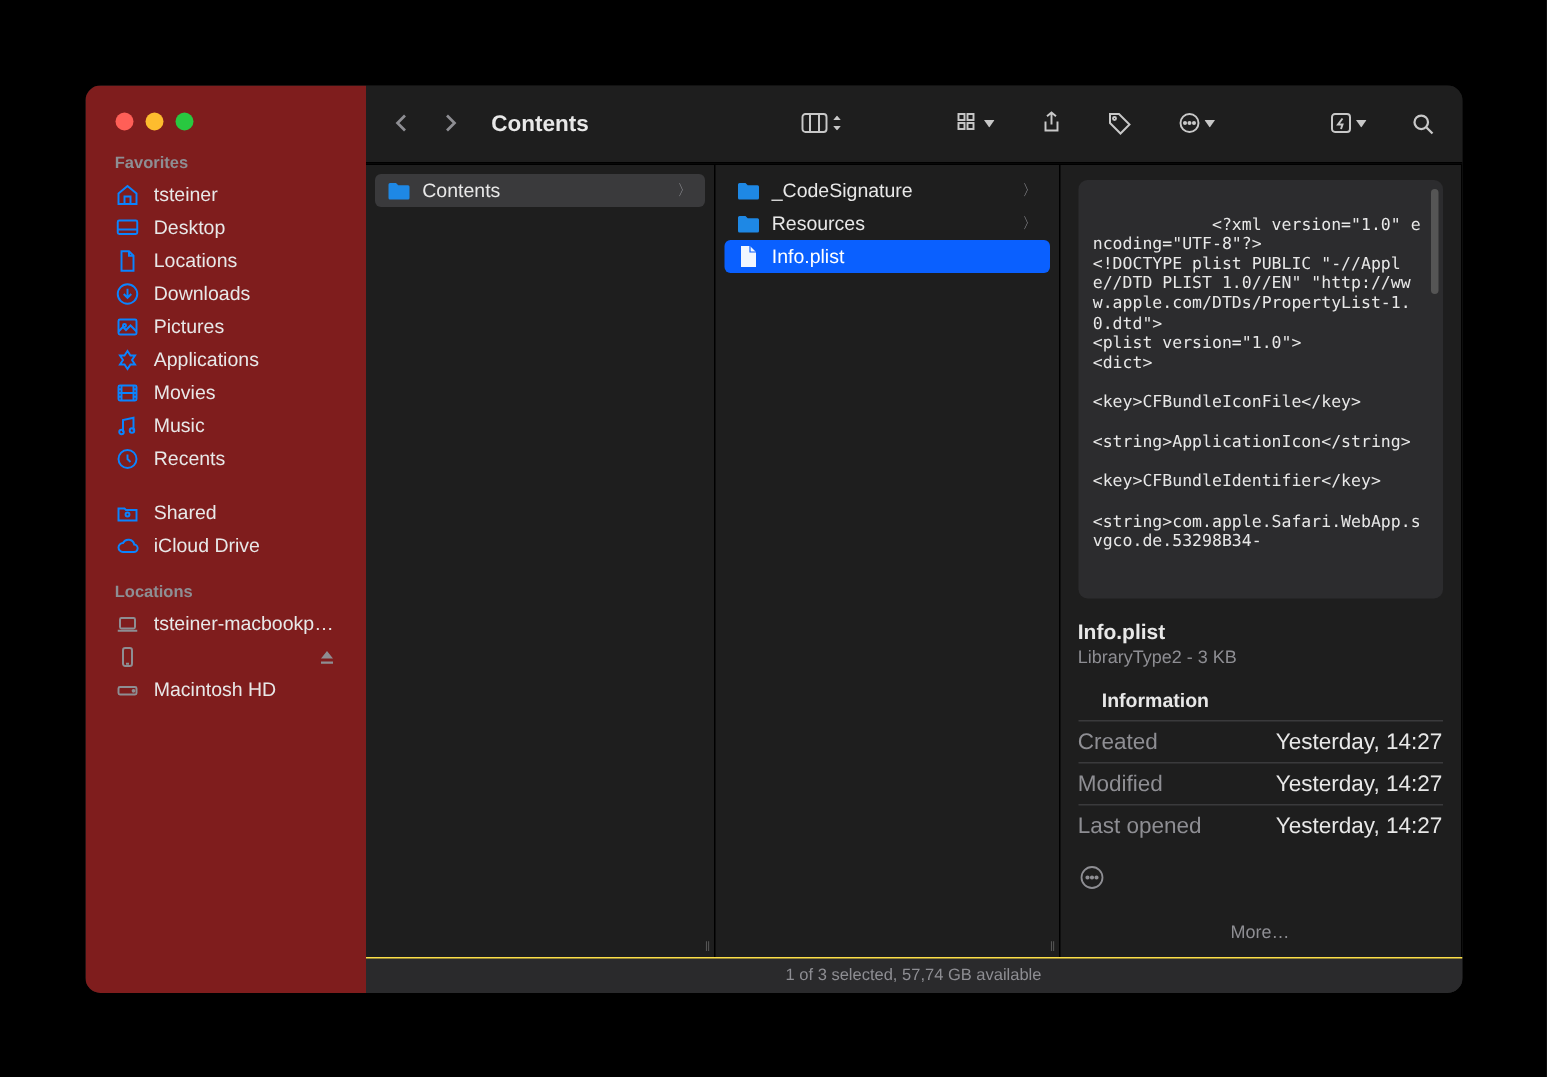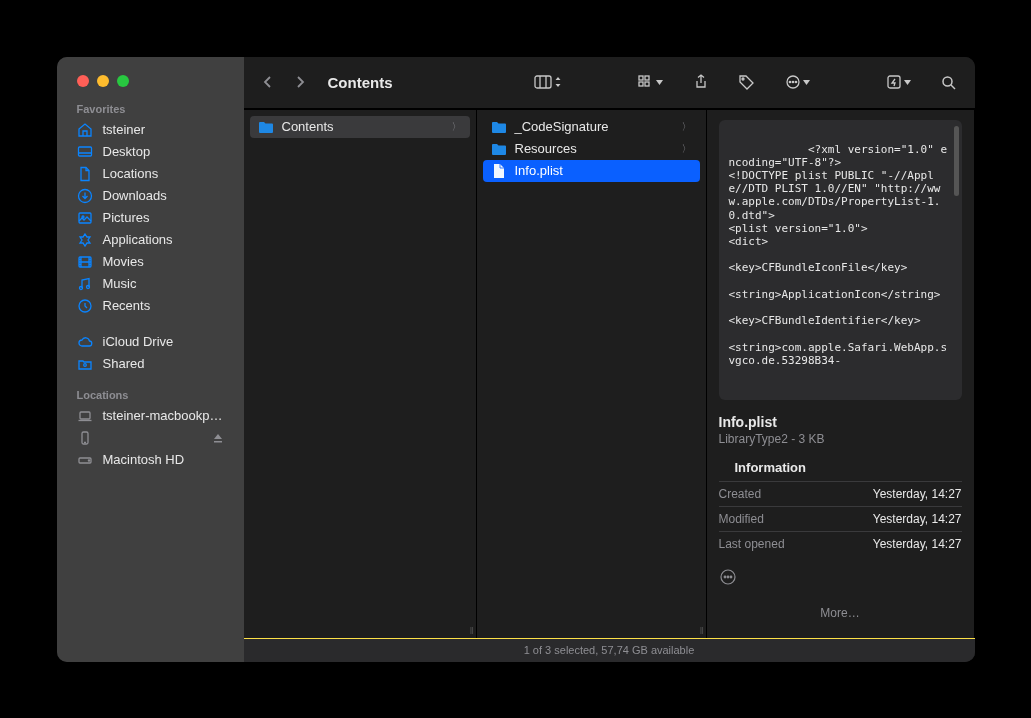--- a/index.html
+++ b/index.html
@@ -24,21 +24,21 @@
       flex-direction: column;
       box-shadow: 0 20px 60px rgba(0,0,0,0.5);
     }
     .main-area {
       flex: 1;
       display: flex;
       min-height: 0;
     }
     .sidebar {
       width: 187px;
-      background: #404040;
+      background: #7f1d1d;
       padding: 12px 0 0 0;
       overflow-y: auto;
       flex-shrink: 0;
     }
     .traffic-lights {
       display: flex;
       gap: 8px;
       padding: 6px 0 16px 20px;
     }
     .tl { width: 12px; height: 12px; border-radius: 50%; }
@@ -172,21 +172,21 @@
       border-radius: 3px;
     }
     .file-title { font-weight: 600; font-size: 14px; margin-top: 14px; }
     .file-sub { color: #8e8e93; font-size: 12px; margin-top: 2px; }
     .info-heading { font-weight: 600; font-size: 13px; margin-top: 14px; margin-bottom: 6px; padding-left: 16px; }
     .info-row {
       display: flex;
       justify-content: space-between;
       padding: 5px 0;
       border-top: 1px solid #3a3a3c;
-      font-size: 12px;
+      font-size: 15px;
     }
     .info-row .k { color: #8e8e93; }
     .more-dots {
       text-align: center;
       margin-top: 12px;
       color: #8e8e93;
     }
     .more-link {
       text-align: center;
       color: #8e8e93;
@@ -301,33 +301,33 @@
               </svg>
             </span>
           <span>Recents</span>
         </div>
       </div>
 
       <div class="sb-section">
         <div class="sb-item">
           <span class="icon">
               <svg width="16" height="16" viewBox="0 0 16 16" fill="none" stroke="currentColor" stroke-width="1.3">
-                <path d="M5 12a3 3 0 010-6 4 4 0 017.5 1A2.5 2.5 0 0112 12z"></path>
-              </svg>
-            </span>
-          <span>iCloud Drive</span>
-        </div>
-        <div class="sb-item">
-          <span class="icon">
-              <svg width="16" height="16" viewBox="0 0 16 16" fill="none" stroke="currentColor" stroke-width="1.3">
                 <path d="M2 5h4l1 1h7v7H2z"></path>
                 <circle cx="8" cy="9" r="1.3"></circle>
               </svg>
             </span>
           <span>Shared</span>
+        </div>
+        <div class="sb-item">
+          <span class="icon">
+              <svg width="16" height="16" viewBox="0 0 16 16" fill="none" stroke="currentColor" stroke-width="1.3">
+                <path d="M5 12a3 3 0 010-6 4 4 0 017.5 1A2.5 2.5 0 0112 12z"></path>
+              </svg>
+            </span>
+          <span>iCloud Drive</span>
         </div>
       </div>
 
       <div class="sb-section">
         <div class="sb-heading">Locations</div>
         <div class="sb-item loc">
           <span class="icon">
               <svg width="16" height="16" viewBox="0 0 16 16" fill="none" stroke="currentColor" stroke-width="1.3">
                 <rect x="3" y="4" width="10" height="7" rx="1"></rect>
                 <path d="M1.5 12.5h13"></path>

